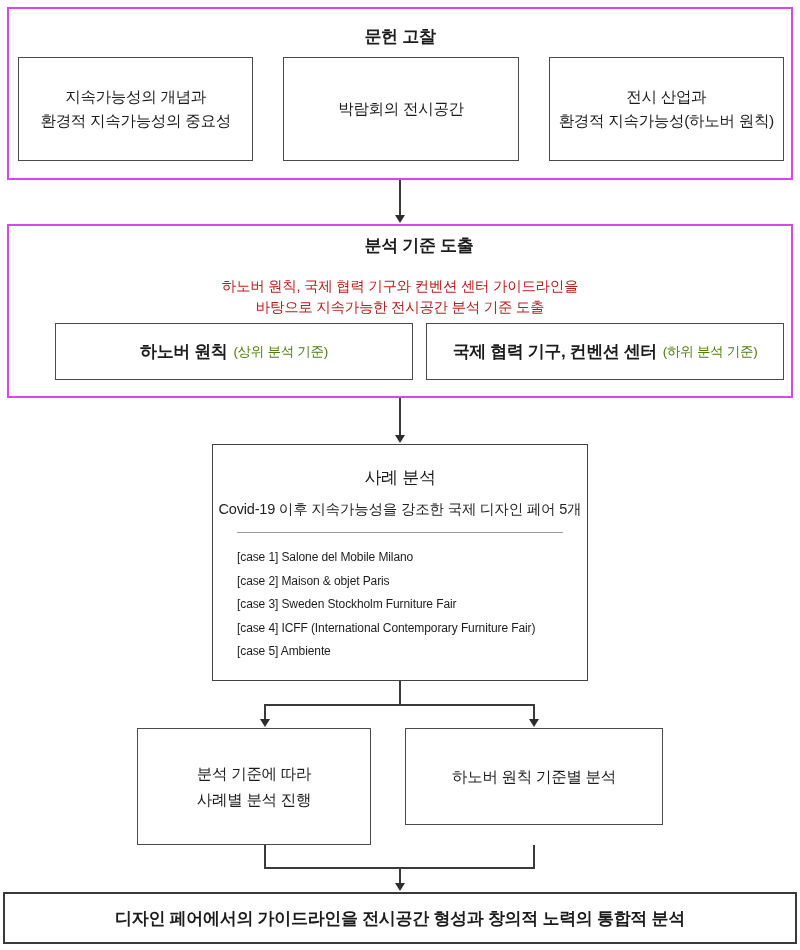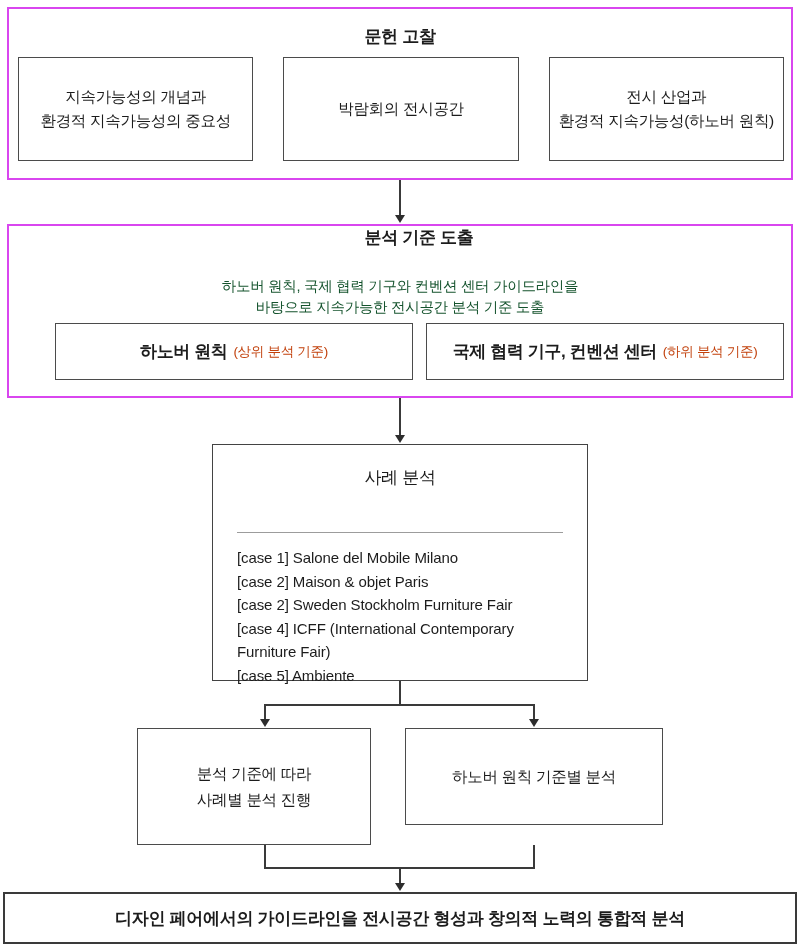--- a/index.html
+++ b/index.html
@@ -55,40 +55,40 @@
   }
   .lit-box {
     flex: 1;
     font-size: 15.5px;
     line-height: 24px;
     letter-spacing: -0.3px;
   }
 
   
   #sec-criteria { left: 7px; top: 224px; width: 786px; height: 174px; }
-  #sec-criteria .sec-title { top: 0; padding-left: 38px; }
+  #sec-criteria .sec-title { top: 8px; padding-left: 38px; }
   #crit-subtitle {
     position: absolute;
     left: 0; right: 0; top: 50px;
     text-align: center;
     font-size: 14.5px;
     line-height: 21px;
     letter-spacing: -0.3px;
-    color: #14532d;
+    color: #b91c1c;
   }
   #crit-row {
     position: absolute;
     left: 9px; right: 7px; top: 97px; height: 57px;
     display: flex;
     gap: 13px;
     padding-left: 37px;
   }
   .crit-box { flex: 1; flex-direction: row; }
   .crit-main { font-weight: bold; font-size: 17px; letter-spacing: -0.4px; }
-  .crit-note { font-size: 13.5px; margin-left: 6px; color: #c2410c; letter-spacing: -0.3px; }
+  .crit-note { font-size: 13.5px; margin-left: 6px; color: #4d7c0f; letter-spacing: -0.3px; }
 
   
   #case-box {
     left: 212px; top: 444px; width: 376px; height: 237px;
     position: absolute;
     box-sizing: border-box;
     border: 1.5px solid #434343;
     background: #ffffff;
   }
   #case-title {
@@ -98,21 +98,21 @@
   #case-subtitle {
     position: absolute; left: 0; right: 0; top: 55px;
     text-align: center; font-size: 14.5px; letter-spacing: -0.2px; color: #222222;
   }
   #case-divider {
     position: absolute; left: 24px; right: 24px; top: 87px;
     border-top: 1.5px solid #9c9c9c;
   }
   #case-list {
     position: absolute; left: 24px; right: 10px; top: 101px;
-    font-size: 15px;
+    font-size: 12px;
     line-height: 23.6px;
     letter-spacing: -0.1px;
   }
 
   
   #par-left  { left: 137px; top: 728px; width: 234px; height: 117px; position: absolute; }
   #par-right { left: 405px; top: 728px; width: 258px; height: 97px; position: absolute; }
   .par-box {
     width: 100%; height: 100%;
     font-size: 15.5px;
@@ -183,25 +183,26 @@
       <span class="crit-note">(하위 분석 기준)</span>
     </div>
   </div>
 </div>
 
 <div class="vline" style="left:399px; top:398px; height:39px;"></div>
 <div class="arrowhead" style="left:395px; top:435px;"></div>
 
 <div id="case-box">
   <div id="case-title">사례 분석</div>
+  <div id="case-subtitle">Covid-19 이후 지속가능성을 강조한 국제 디자인 페어 5개</div>
   <div id="case-divider"></div>
   <div id="case-list">
     <div>[case 1] Salone del Mobile Milano</div>
     <div>[case 2] Maison &amp; objet Paris</div>
-    <div>[case 2] Sweden Stockholm Furniture Fair</div>
+    <div>[case 3] Sweden Stockholm Furniture Fair</div>
     <div>[case 4] ICFF (International Contemporary Furniture Fair)</div>
     <div>[case 5] Ambiente</div>
   </div>
 </div>
 
 <div class="vline" style="left:399px; top:681px; height:25px;"></div>
 <div class="hline" style="left:264px; top:704px; width:271px;"></div>
 <div class="vline" style="left:264px; top:704px; height:16px;"></div>
 <div class="arrowhead" style="left:260px; top:719px;"></div>
 <div class="vline" style="left:533px; top:704px; height:16px;"></div>

